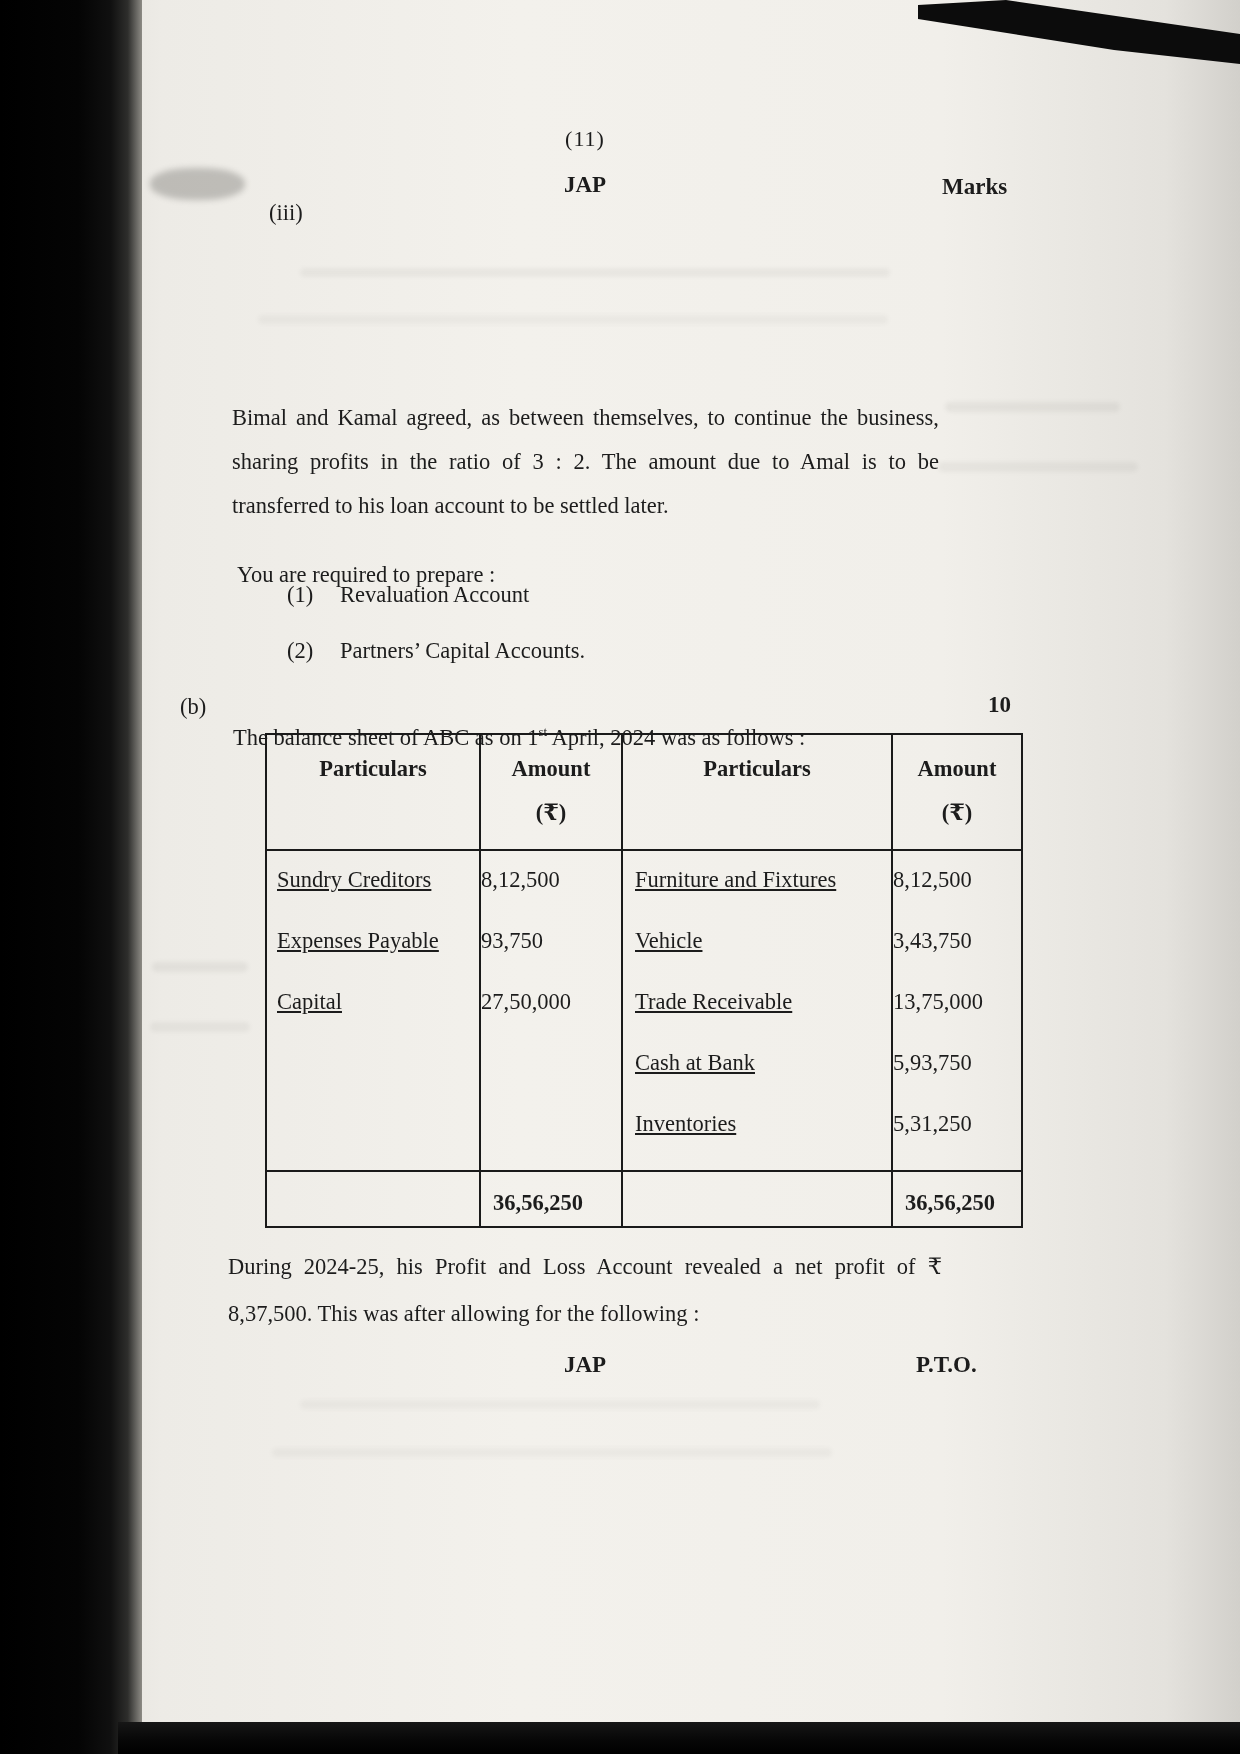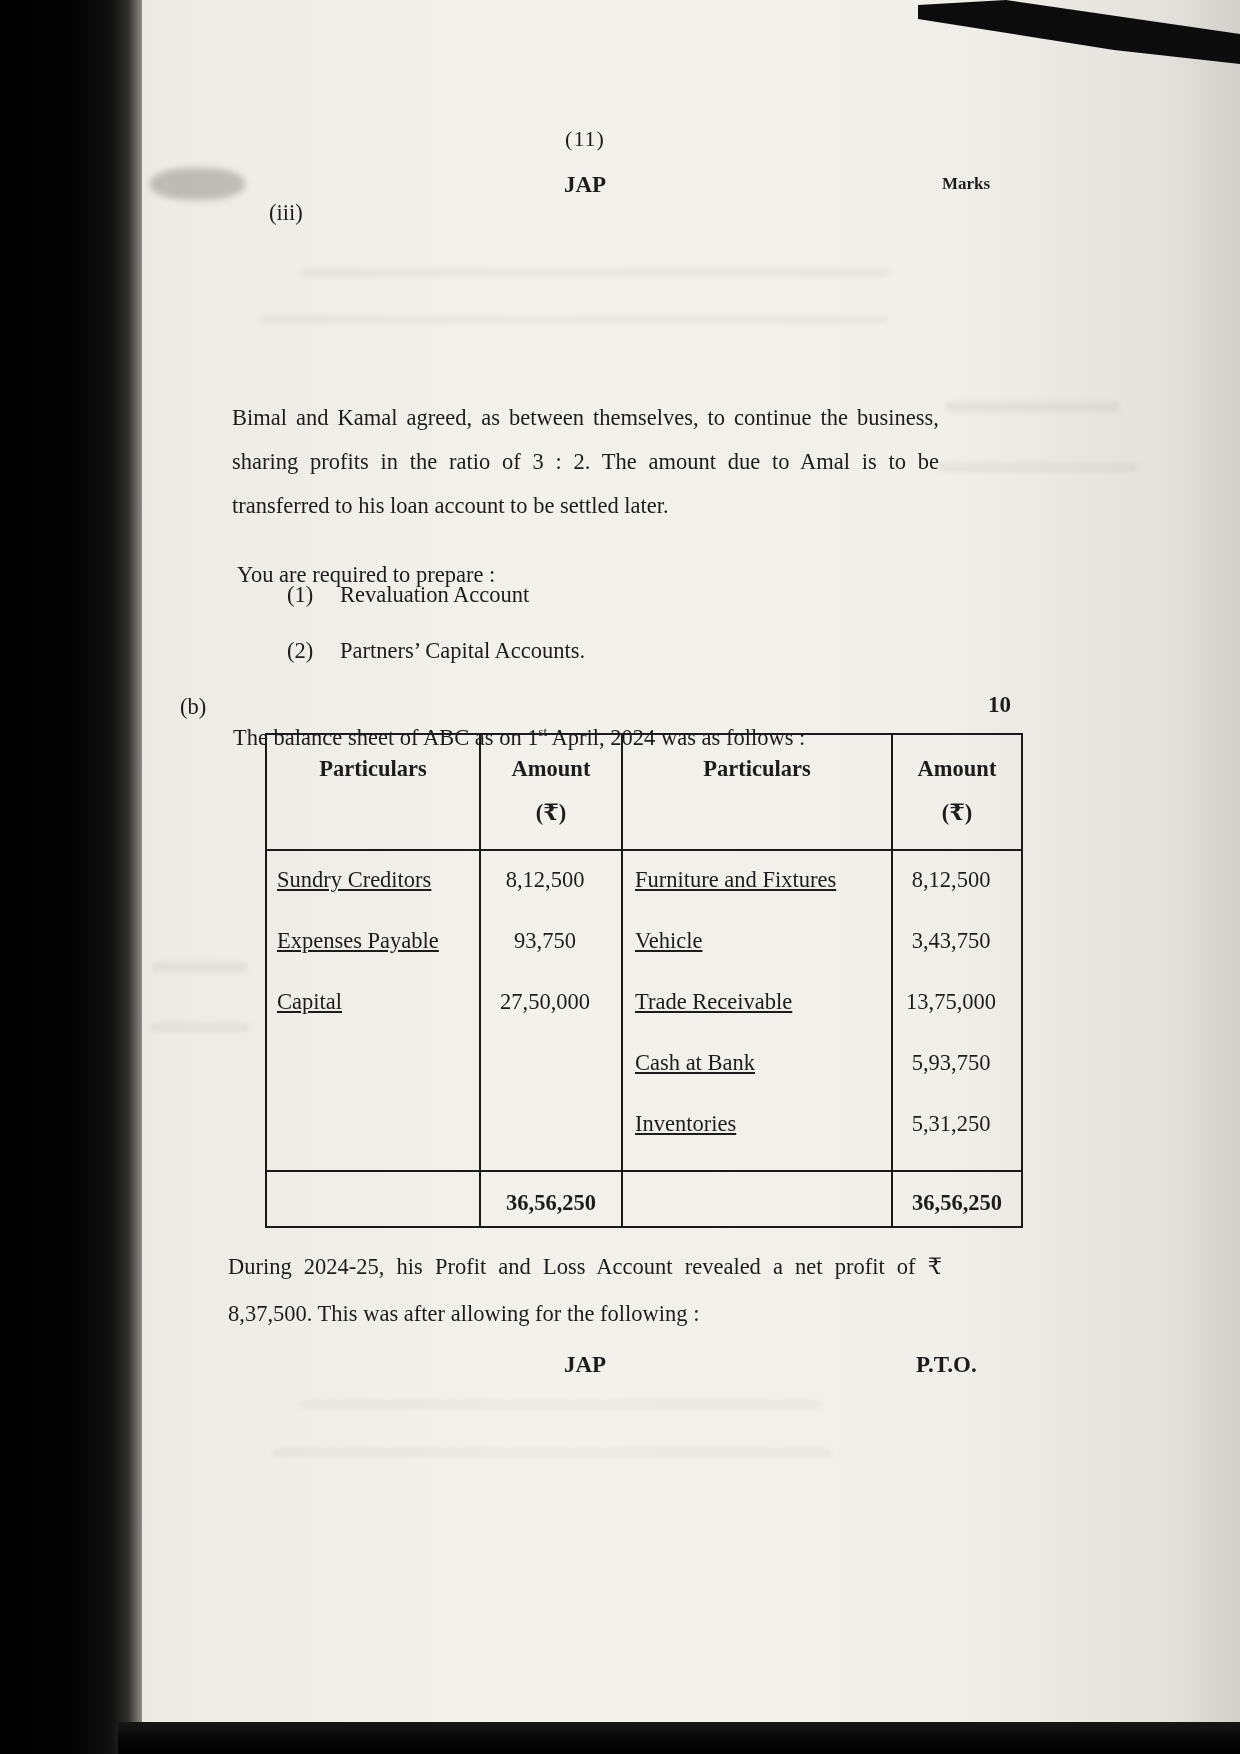--- a/index.html
+++ b/index.html
@@ -29,21 +29,21 @@
   .bleed {
     position:absolute; background:#6e6c66; border-radius:5px;
     filter:blur(2px); pointer-events:none;
   }
 
   .abs { position:absolute; }
   .txt { font-size:22.5px; }
 
   .pageno { left:235px; top:126px; width:700px; text-align:center; font-size:22px; letter-spacing:1px; }
   .hdr-code { left:235px; top:172px; width:700px; text-align:center; font-size:23px; font-weight:bold; }
-  .hdr-marks { left:942px; top:174px; font-size:17px; font-weight:bold; }
+  .hdr-marks { left:942px; top:174px; font-size:23px; font-weight:bold; }
 
   .q3-label { left:240px; top:200px;margin-left:29px; }
   .q3-text  { left:292px; top:215px; width:646px; line-height:43px; text-align:justify; }
 
   .para-bimal { left:232px; top:396px; width:707px; line-height:44px; text-align:justify; }
 
   .req-head { left:237px; top:526px;margin-top:36px; }
   .req1-label { left:287px; top:582px; }
   .req1-text  { left:340px; top:582px; }
   .req2-label { left:287px; top:638px; }
@@ -69,24 +69,24 @@
     padding:12px 4px 14px;
   }
   table.bs th:first-child, table.bs td:first-child { border-left:none; }
   table.bs th .hline { line-height:44px; }
   table.bs tbody td {
     border-left:2px solid #1a1a1a; vertical-align:top; padding-top:14px;
   }
   table.bs tbody .line { height:61px; line-height:30px; }
   table.bs td.part .line { padding-left:10px; text-align:left;text-decoration:underline; }
   table.bs td.part3 .line { padding-left:12px; }
-  table.bs td.amt .line { padding-right:12px; text-align:center; }
+  table.bs td.amt .line { padding-right:12px; text-align:left; }
   table.bs tfoot td {
     border-top:2.5px solid #1a1a1a; border-left:2px solid #1a1a1a;
-    font-weight:bold; text-align:center; padding:12px 12px 4px; height:56px;
+    font-weight:bold; text-align:left; padding:12px 12px 4px; height:56px;
   }
 
   .para-during { left:228px; top:1243px; width:714px; line-height:47px; text-align:justify; }
 
   .ftr-code { left:235px; top:1352px; width:700px; text-align:center; font-size:23px; font-weight:bold; }
   .ftr-pto  { left:916px; top:1352px; font-size:23px; font-weight:bold; }
 </style>
 </head>
 <body>
 

